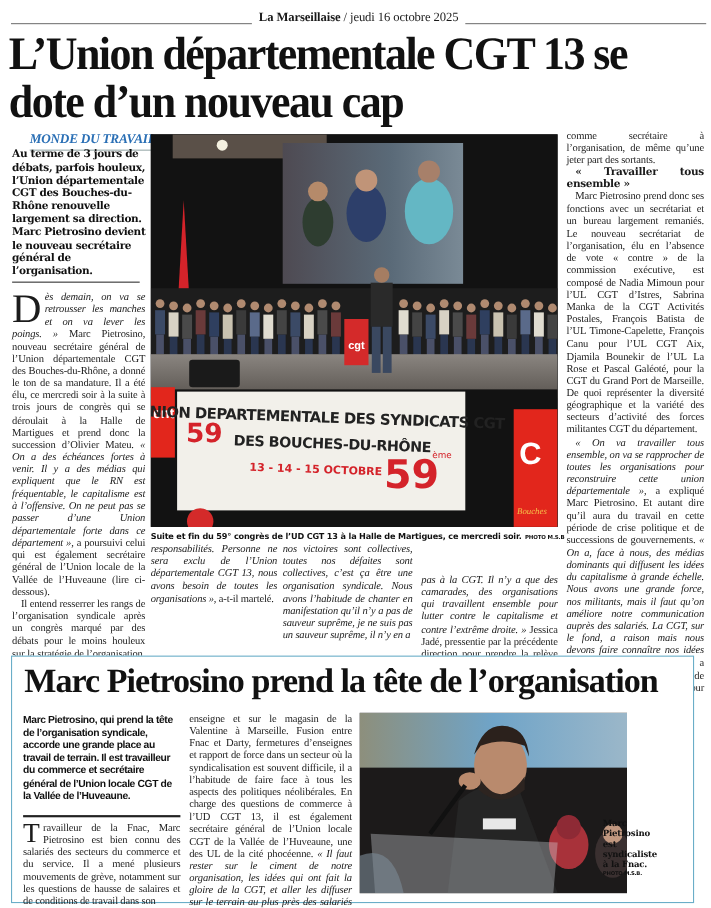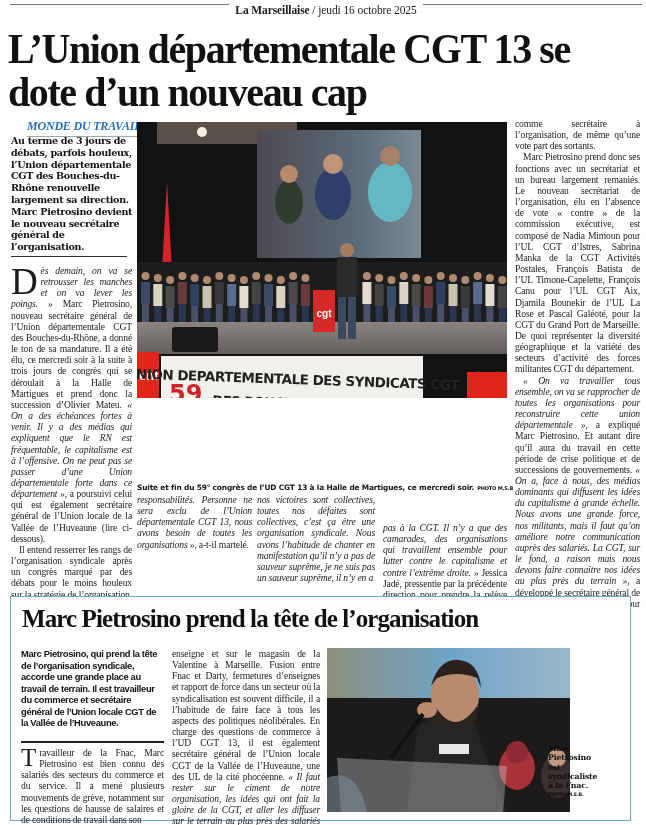--- a/index.html
+++ b/index.html
@@ -1,21 +1,21 @@
 <!DOCTYPE html>
 <html><head>
 <meta charset="utf-8">
 <style>
   html, body { margin: 0; padding: 0; background: #ffffff; }
   body { width: 646px; height: 825px; position: relative; overflow: hidden;
          font-family: "DejaVu Serif", serif; color: #1a1a1a; }
 
   
   .masthead { position: absolute; top: 4px; left: 10px; right: 4px; height: 18px;
-              display: flex; align-items: flex-start; }
+              display: flex; align-items: flex-end; }
   .masthead .rule { flex: 1; height: 1px; background: #777; }
   .masthead .mh-text { padding: 0 6px; font-size: 11.5px; white-space: nowrap;
                        font-family: "Liberation Serif", serif; letter-spacing: -0.1px; }
   .masthead .paper-name { font-weight: bold; }
 
   .headline { position: absolute; top: 27px; left: 8px; width: 630px; margin: 0;
               font-family: "Liberation Serif", serif; font-weight: bold;
               font-size: 40px; line-height: 41px; letter-spacing: -1.4px; color: #111;
               transform: scaleY(1.06); transform-origin: top left; }
 
@@ -43,33 +43,33 @@
   .colC { top: 494px; left: 257px; width: 118px; }
   .colD { top: 494px; left: 383px; width: 124px; margin-top: 28px; }
   .colE { top: 118px; left: 515px; width: 125px; }
 
   .subhead { font-family: "DejaVu Serif", serif; font-weight: bold; font-size: 9.6px;
              line-height: 11px; margin: 8px 0 1px 0; text-indent: 0; letter-spacing: -0.3px; }
   .signature { font-family: "DejaVu Sans", sans-serif; font-weight: bold; font-size: 8.5px;
                margin-top: 2px; text-indent: 0 !important; }
 
   
-  .photo-main { position: absolute; top: 122px; left: 137px; width: 370px; height: 276px;
+  .photo-main { position: absolute; top: 122px; left: 137px; width: 370px; height: 357px;
                 overflow: hidden; background: #141414; }
   .photo-main svg { display: block; }
   .caption-main { position: absolute; top: 483px; left: 137px; width: 380px;
                   font-family: "DejaVu Sans", sans-serif; font-weight: bold; font-size: 7.4px;
                   letter-spacing: -0.15px; color: #111; white-space: nowrap; }
   .caption-main .credit { font-size: 5px; font-weight: bold; margin-left: 3px; }
 
   
   .frame { position: absolute; top: 596px; left: 10px; width: 621px; height: 225px;
            border: 1.5px solid #6aaec8; box-sizing: border-box; background: #fff; }
   .frame-title { position: absolute; top: 604px; left: 22px; margin: 0;
-                 font-family: "Liberation Serif", serif; font-weight: bold; font-size: 25px;
+                 font-family: "Liberation Serif", serif; font-weight: bold; font-size: 31px;
                  letter-spacing: -0.9px; color: #111; line-height: 30px; }
   .frame-chapo { position: absolute; top: 648px; left: 21px; width: 140px; margin: 0;
                  font-family: Liberation Sans, sans-serif; font-weight: bold; font-size: 9.4px;
                  line-height: 11.5px; letter-spacing: -0.35px; color: #111; }
   .frame-rule { position: absolute; top: 741px; left: 21px; width: 143px; height: 1.5px; background: #222; }
   .colF { top: 747px; left: 21px; width: 143px; }
   .colG { top: 648px; left: 172px; width: 148px; }
   .photo-portrait { position: absolute; top: 648px; left: 327px; width: 243px; height: 164px;
                     overflow: hidden; background: #1b1b1b; }
   .caption-portrait { position: absolute; top: 744px; left: 548px; width: 55px;
@@ -105,21 +105,22 @@
 
 <div class="col-text colC">
   <p class="noindent"><i id="p3q-b">nos victoires sont collectives, toutes nos défaites sont collectives, c’est ça être une organisation syndicale. Nous avons l’habitude de chanter en manifestation qu’il n’y a pas de sauveur suprême, je ne suis pas un sauveur suprême, il n’y en a </i></p>
 </div>
 
 <div class="col-text colD">
   <p class="noindent"><i id="p3q-c">pas à la CGT. Il n’y a que des camarades, des organisations qui travaillent ensemble pour lutter contre le capitalisme et contre l’extrême droite. »</i><span id="p3-end-a"> Jessica Jadé, pressentie par la précédente direction pour prendre la relève n’a pas été reconduite </span></p>
 </div>
 
 <div class="col-text colE">
-  <p class="noindent"><span id="p3-end-b">comme secrétaire à l’organisation, de même qu’une vote part des sortants.</span></p>
+  <p class="noindent"><span id="p3-end-b">comme secrétaire à l’organisation, de même qu’une jeter part des sortants.</span></p>
+  <p class="subhead">« Travailler tous ensemble »</p>
   <p>Marc Pietrosino prend donc ses fonctions avec un secrétariat et un bureau largement remaniés. Le nouveau secrétariat de l’organisation, élu en l’absence de vote « contre » de la commission exécutive, est composé de Nadia Mimoun pour l’UL CGT d’Istres, Sabrina Manka de la CGT Activités Postales, François Batista de l’UL Timone-Capelette, François Canu pour l’UL CGT Aix, Djamila Bounekir de l’UL La Rose et Pascal Galéoté, pour la CGT du Grand Port de Marseille. De quoi représenter la diversité géographique et la variété des secteurs d’activité des forces militantes CGT du département.</p>
   <p><i>« On va travailler tous ensemble, on va se rapprocher de toutes les organisations pour reconstruire cette union départementale »</i><span>, a expliqué Marc Pietrosino. Et autant dire qu’il aura du travail en cette période de crise politique et de successions de gouvernements. </span><i>« On a, face à nous, des médias dominants qui diffusent les idées du capitalisme à grande échelle. Nous avons une grande force, nos militants, mais il faut qu’on améliore notre communication auprès des salariés. La CGT, sur le fond, a raison mais nous devons faire connaître nos idées au plus près du terrain »</i><span>, a développé le secrétaire général de l’UD CGT 13 en primeur pour </span><i>La Marseillaise</i><span>.</span></p>
   <div class="signature">Amaury Baqué</div>
 </div>
 
 <div class="photo-main" title="Congress stage with speaker at lectern, delegates applauding, giant screen above">
   <svg width="370" height="357" viewBox="0 0 370 357">
     <defs>
       <linearGradient id="screenG" x1="0" y1="0" x2="1" y2="0">
         <stop offset="0" stop-color="#4e4a52"></stop>

